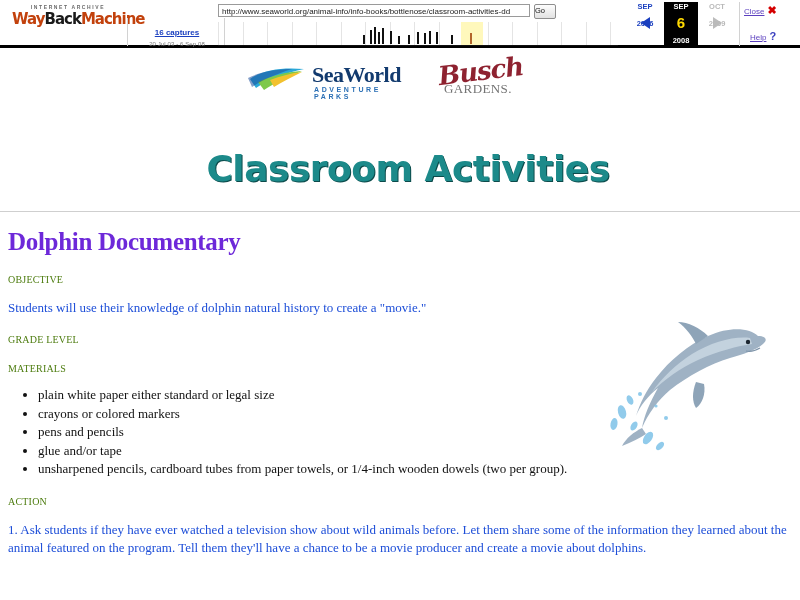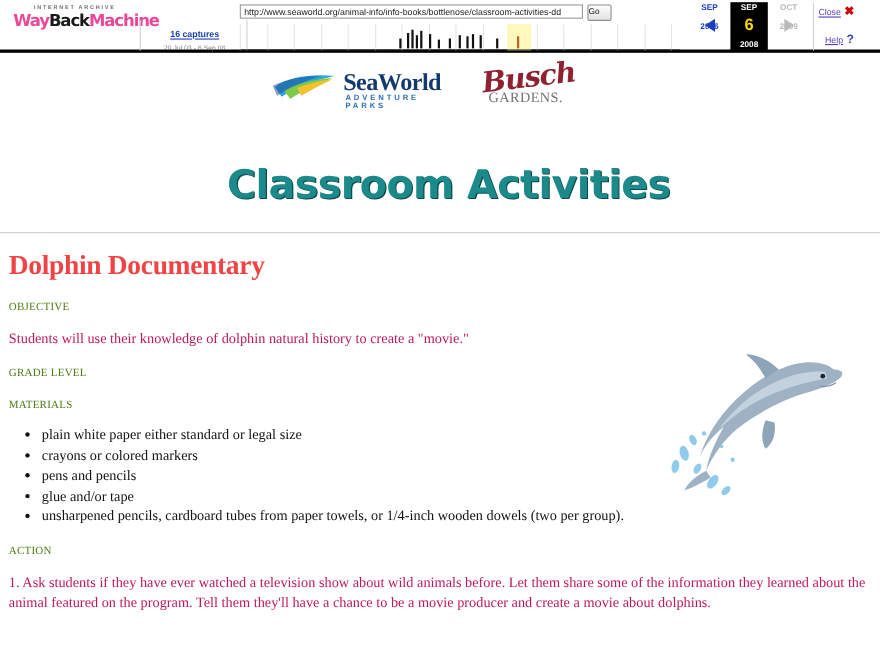--- a/index.html
+++ b/index.html
@@ -16,21 +16,21 @@
   }
   .wm-logo{position:absolute;left:12px;top:4px;width:112px;}
   .wm-ia{
     font-size:5px;letter-spacing:1.6px;color:#6b6b6b;font-weight:bold;
     text-align:center;line-height:7px;
   }
   .wm-wbm{
     font-family:"DejaVu Sans", sans-serif;font-weight:bold;font-size:15px;
     letter-spacing:-1px;line-height:17px;white-space:nowrap;
   }
-  .wm-wbm .r{color:#ec4899;}
+  .wm-wbm .r{color:#c2410c;}
   .wm-wbm .k{color:#1a1a1a;}
 
   .wm-caps{position:absolute;left:131px;top:21px;width:92px;text-align:center;}
   .wm-caps a{color:#1a3fbf;font-size:8px;font-weight:bold;text-decoration:underline;}
   .wm-caps .rng{color:#777;font-size:6px;margin-top:2px;letter-spacing:.1px;}
   .wm-capsep{position:absolute;left:127px;top:18px;width:1px;height:28px;background:#d2d2d2;}
   .wm-capsep2{position:absolute;left:224px;top:18px;width:1px;height:28px;background:#d2d2d2;}
 
   .wm-url{
     position:absolute;left:218px;top:4px;width:312px;height:13px;
@@ -95,23 +95,23 @@
     font-size:13px;color:#737373;letter-spacing:.4px;}
 
   .title{
     text-align:center;font-family:"DejaVu Sans", sans-serif;
     font-size:36px;font-weight:bold;color:#1c8a8a;letter-spacing:-.5px;
     margin:38px 0 0 0;text-shadow:1px 1px 0 #0d4b4b;padding-left:16px;
   }
   .hr{height:1px;background:#cfcfcf;margin:22px 0 0 0;}
 
   .body{padding:0 8px;}
-  h1.doc{font-size:25px;font-weight:bold;margin:16px 0 0 0;color:#ef4444;letter-spacing:-.3px;}
+  h1.doc{font-size:25px;font-weight:bold;margin:16px 0 0 0;color:#6d28d9;letter-spacing:-.3px;}
   h2.sec{font-size:10px;font-weight:normal;margin:18px 0 0 0;color:#4d7c0f;letter-spacing:.2px;}
-  p.para{font-size:13px;margin:14px 0 0 0;color:#be185d;line-height:1.32;}
+  p.para{font-size:13px;margin:14px 0 0 0;color:#1d4ed8;line-height:1.32;}
   ul.mats{margin:12px 0 0 0;padding-left:30px;}
   ul.mats li{font-size:13px;color:#111;line-height:1.42;}
 </style>
 </head>
 <body>
 
 <div class="wm-bar">
 
   <div class="wm-logo">
     <div class="wm-ia">INTERNET ARCHIVE</div>

